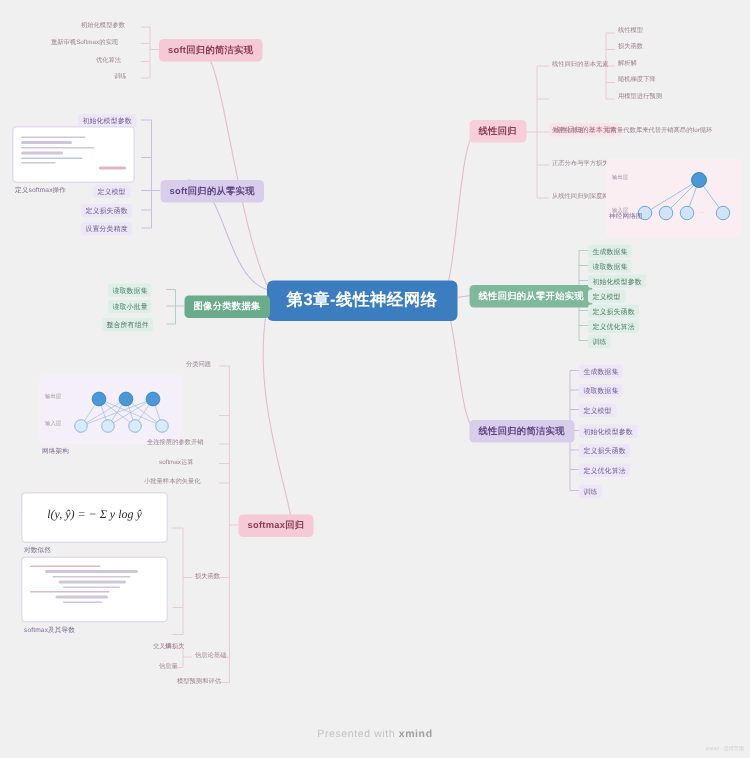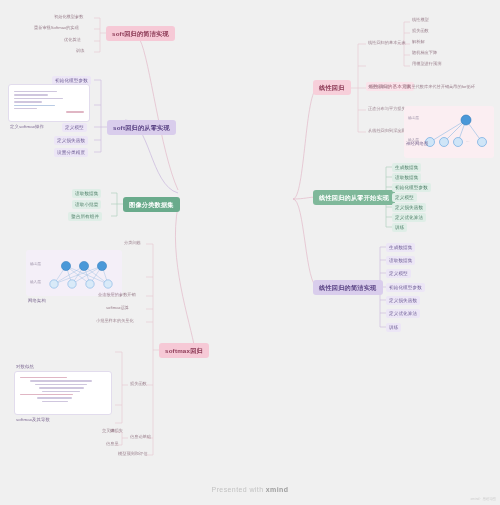--- a/index.html
+++ b/index.html
@@ -218,20 +218,21 @@
       <path d="M122 405 L 115 405"></path>
       <path d="M122 423 L 115 423"></path>
 
       <path d="M128 438 L 122 438"></path>
       <path d="M122 432 L 122 445"></path>
       <path d="M122 432 L 115 432"></path>
       <path d="M122 445 L 115 445"></path>
     </g>
   </svg>
 
+  <div class="node root" style="left:178px;top:187px;">第3章-线性神经网络</div>
 
   <div class="node l1 pinkpale" style="left:313px;top:80px;">线性回归</div>
 
   <div class="node l2 pink" style="left:366px;top:82px;">线性回归的基本元素</div>
 
   <div class="node l3" style="left:410px;top:17px;">线性模型</div>
   <div class="node l3" style="left:410px;top:28px;">损失函数</div>
   <div class="node l3" style="left:410px;top:39px;">解析解</div>
   <div class="node l3" style="left:410px;top:50px;">随机梯度下降</div>
   <div class="node l3" style="left:410px;top:61px;">用模型进行预测</div>
@@ -346,20 +347,23 @@
     <div class="smalllbl" style="left:4px;top:30px;">输入层</div>
   </div>
   <div class="card-cap" style="left:28px;top:298px;">网络架构</div>
 
   <div class="node l3" style="left:96px;top:292px;">全连接层的参数开销</div>
   <div class="node l3" style="left:104px;top:305px;">softmax运算</div>
   <div class="node l3" style="left:94px;top:318px;">小批量样本的矢量化</div>
 
   <div class="node l3" style="left:128px;top:381px;">损失函数</div>
 
+  <div class="card" style="left:14px;top:328px;width:98px;height:34px;">
+    <div class="formula" style="margin-top:9px;">l(y, ŷ) = − Σ  y  log ŷ</div>
+  </div>
   <div class="card-cap" style="left:16px;top:364px;">对数似然</div>
 
   <div class="card" style="left:14px;top:371px;width:98px;height:44px;">
     <div style="padding:3px 5px;">
       <div class="codeline r" style="width:55%"></div>
       <div class="codeline" style="width:72%;margin-left:12%"></div>
       <div class="codeline" style="width:60%;margin-left:18%"></div>
       <div class="codeline" style="width:52%;margin-left:22%"></div>
       <div class="codeline" style="width:44%;margin-left:26%"></div>
       <div class="codeline r" style="width:62%"></div>

